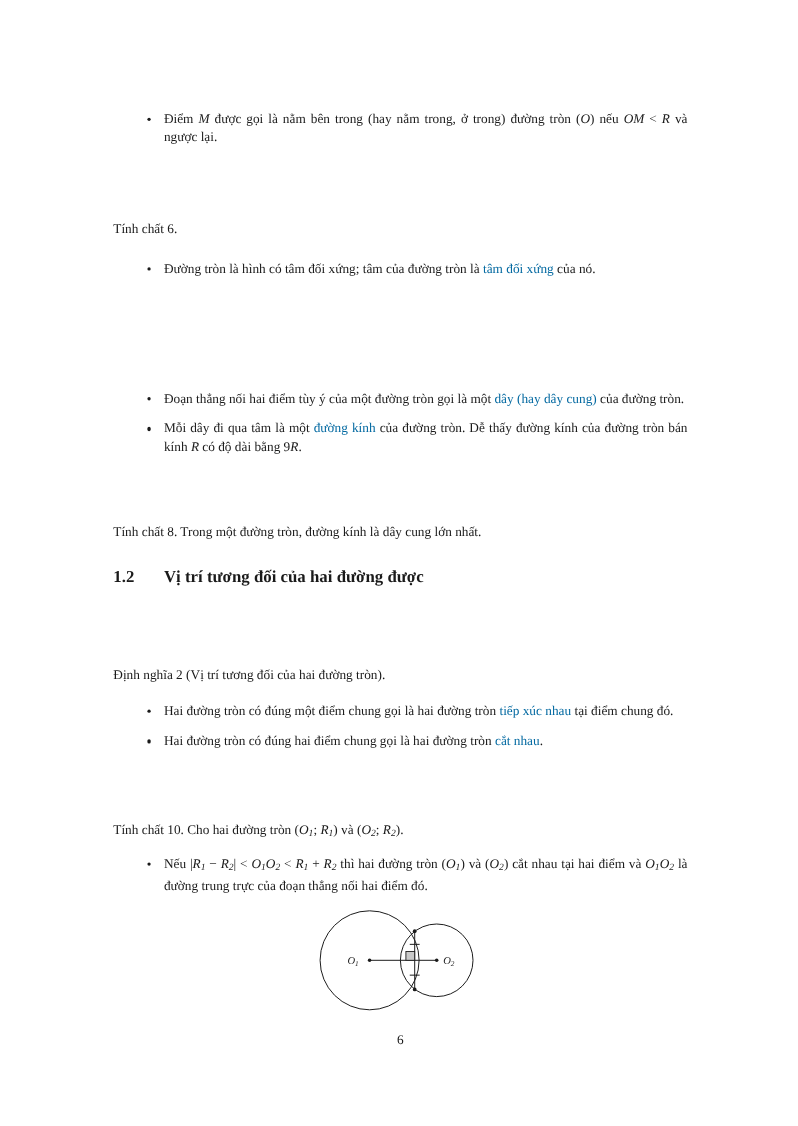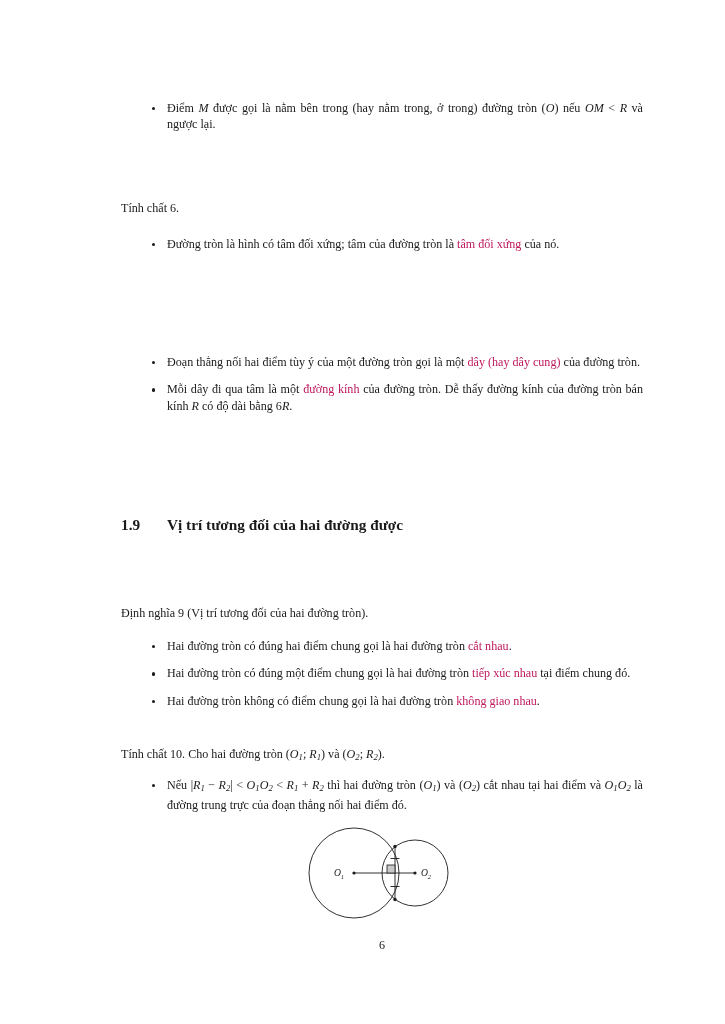--- a/index.html
+++ b/index.html
@@ -14,39 +14,38 @@
     color: #1a1a1a;
     position: relative;
     overflow: hidden;
   }
   .page {
     position: absolute;
     left: 103px;
     top: 0;
     width: 522px;
     height: 1024px;
-    margin-left: 18px;
   }
   
   .para {
     font-size: 12.1px;
     line-height: 16.4px;
     text-align: justify;
     margin: 0 0 0 0;
   }
   .blocktitle {
     font-weight: normal;
   }
   .mi { font-style: italic; }
   .sub {
     font-size: 0.72em;
     vertical-align: -0.25em;
     font-style: italic;
   }
-  .hl { color: #be185d; }
+  .hl { color: #0369a1; }
   
   ul.bullets {
     list-style: none;
     margin: 0;
     padding: 0;
   }
   ul.bullets > li {
     position: relative;
     padding-left: 18px;
     margin-left: 28px;
@@ -117,37 +116,39 @@
     <span class="blocktitle">Tính chất 6.</span>
   </div>
 
   <ul class="bullets b-bullets-2">
     <li><span><span>Đường tròn là hình có tâm đối xứng; tâm của đường tròn là </span><span class="hl">tâm đối xứng</span><span> của nó.</span></span></li>
   </ul>
 
 
   <ul class="bullets b-bullets-3">
     <li><span><span>Đoạn thẳng nối hai điểm tùy ý của một đường tròn gọi là một </span><span class="hl">dây (hay dây cung)</span><span> của đường tròn.</span></span></li>
-    <li><span><span>Mỗi dây đi qua tâm là một </span><span class="hl">đường kính</span><span> của đường tròn. Dễ thấy đường kính của đường tròn bán kính </span><span class="mi">R</span><span> có độ dài bằng 6</span><span class="mi">R</span><span>.</span></span></li>
+    <li><span><span>Mỗi dây đi qua tâm là một </span><span class="hl">đường kính</span><span> của đường tròn. Dễ thấy đường kính của đường tròn bán kính </span><span class="mi">R</span><span> có độ dài bằng 9</span><span class="mi">R</span><span>.</span></span></li>
   </ul>
 
+  <div class="para b-tc8">
+    <span class="blocktitle">Tính chất 8.</span><span> Trong một đường tròn, đường kính là dây cung lớn nhất.</span>
+  </div>
 
   <div class="section-heading b-sec14">
-    <span class="secnum">1.9</span><span>Vị trí tương đối của hai đường được</span>
+    <span class="secnum">1.2</span><span>Vị trí tương đối của hai đường được</span>
   </div>
 
 
   <div class="para b-dn9-head">
-    <span class="blocktitle">Định nghĩa 9</span><span> (Vị trí tương đối của hai đường tròn).</span>
+    <span class="blocktitle">Định nghĩa 2</span><span> (Vị trí tương đối của hai đường tròn).</span>
   </div>
 
   <ul class="bullets b-bullets-4">
+    <li><span><span>Hai đường tròn có đúng một điểm chung gọi là hai đường tròn </span><span class="hl">tiếp xúc nhau</span><span> tại điểm chung đó.</span></span></li>
     <li><span><span>Hai đường tròn có đúng hai điểm chung gọi là hai đường tròn </span><span class="hl">cắt nhau</span><span>.</span></span></li>
-    <li><span><span>Hai đường tròn có đúng một điểm chung gọi là hai đường tròn </span><span class="hl">tiếp xúc nhau</span><span> tại điểm chung đó.</span></span></li>
-    <li><span><span>Hai đường tròn không có điểm chung gọi là hai đường tròn </span><span class="hl">không giao nhau</span><span>.</span></span></li>
   </ul>
 
   <div class="para b-tc10">
     <span class="blocktitle">Tính chất 10.</span><span><span> Cho hai đường tròn (</span><span class="mi">O</span><span class="sub">1</span><span>; </span><span class="mi">R</span><span class="sub">1</span><span>) và (</span><span class="mi">O</span><span class="sub">2</span><span>; </span><span class="mi">R</span><span class="sub">2</span><span>).</span></span>
   </div>
 
   <ul class="bullets b-bullets-5">
     <li><span><span>Nếu |</span><span class="mi">R</span><span class="sub">1</span><span> − </span><span class="mi">R</span><span class="sub">2</span><span>| &lt; </span><span class="mi">O</span><span class="sub">1</span><span class="mi">O</span><span class="sub">2</span><span> &lt; </span><span class="mi">R</span><span class="sub">1</span><span> + </span><span class="mi">R</span><span class="sub">2</span><span> thì hai đường tròn (</span><span class="mi">O</span><span class="sub">1</span><span>) và (</span><span class="mi">O</span><span class="sub">2</span><span>) cắt nhau tại hai điểm và </span><span class="mi">O</span><span class="sub">1</span><span class="mi">O</span><span class="sub">2</span><span> là đường trung trực của đoạn thẳng nối hai điểm đó.</span></span></li>
   </ul>
 

